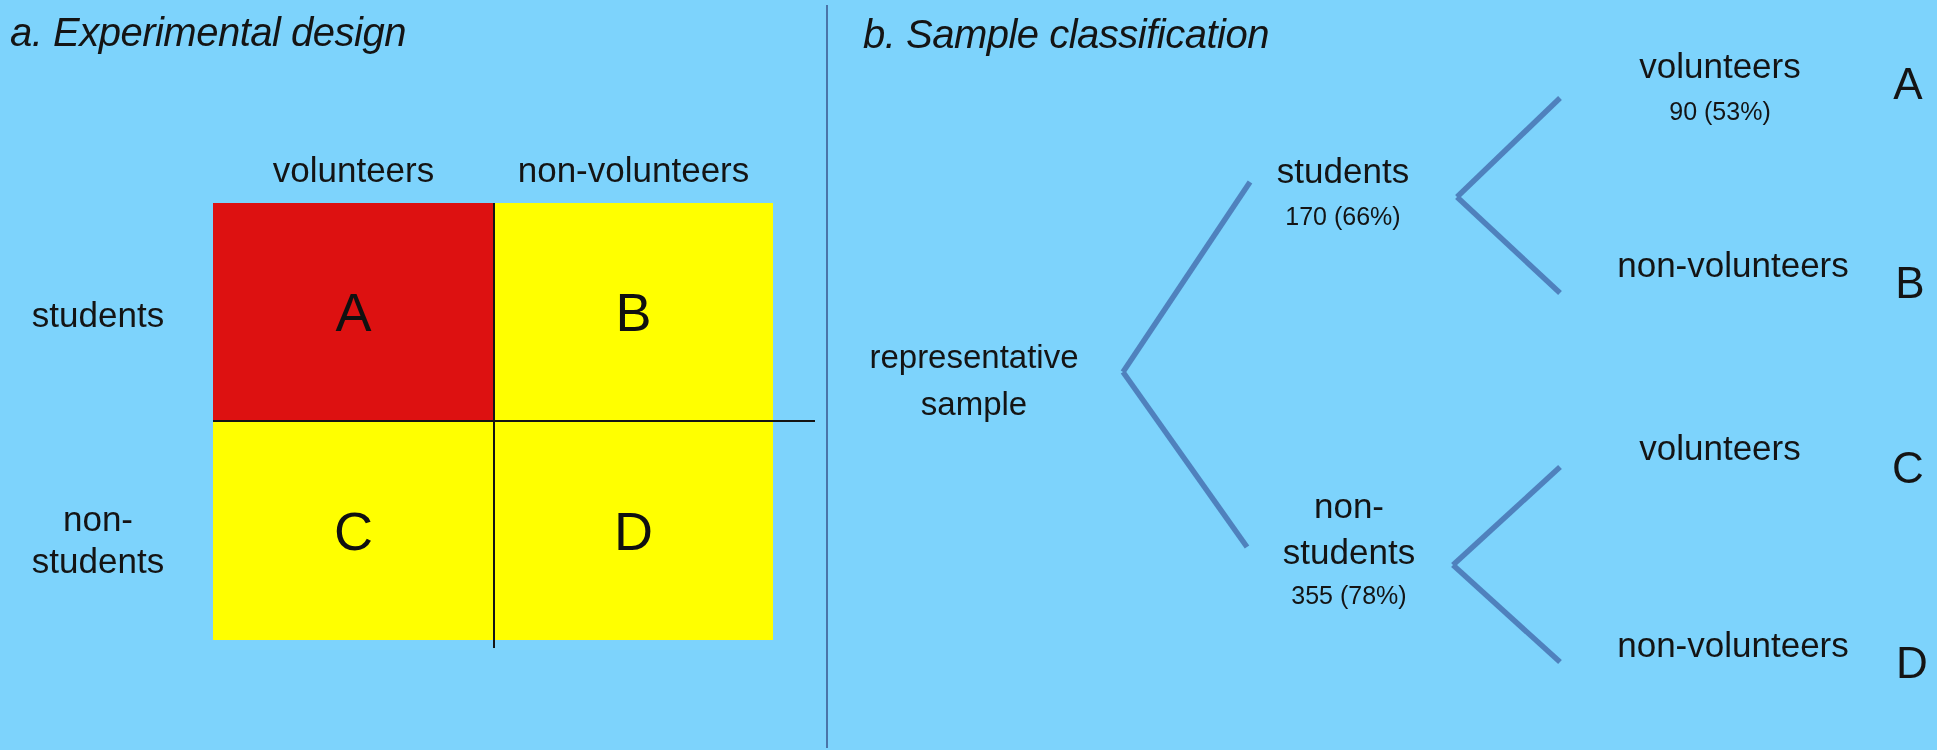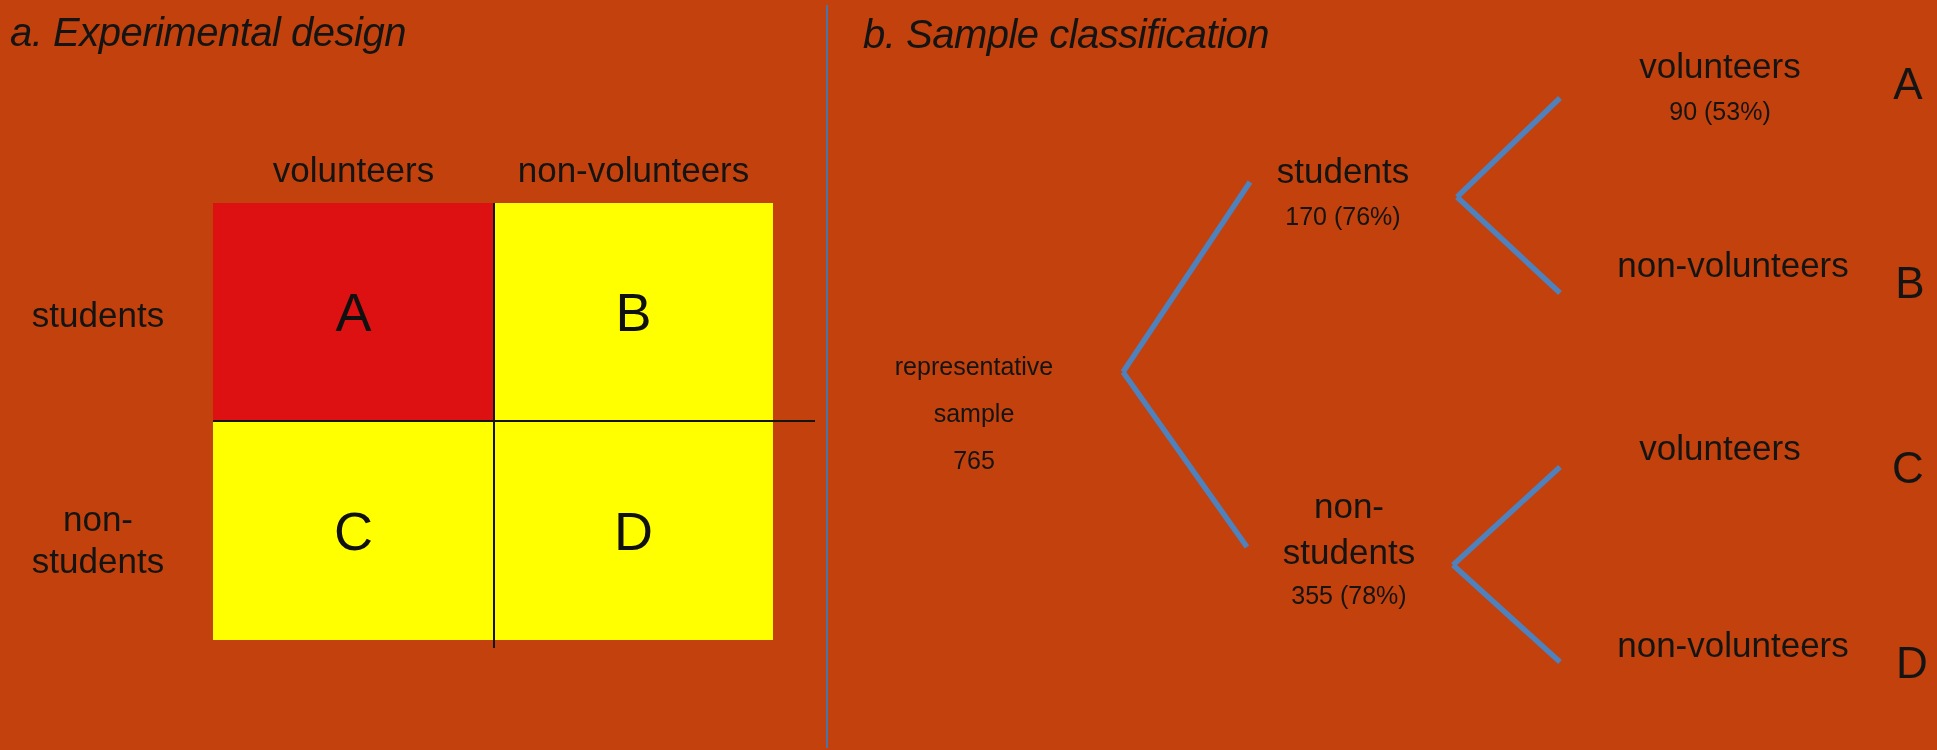--- a/index.html
+++ b/index.html
@@ -1,17 +1,17 @@
 <!DOCTYPE html>
 <html><head>
 <meta charset="utf-8">
 <style>
   html,body{margin:0;padding:0;background:#ffffff;}
   #canvas{
-    position:relative;width:1937px;height:750px;background:#c2410c;
+    position:relative;width:1937px;height:750px;background:#7dd3fc;
     font-family:"Liberation Sans","DejaVu Sans",sans-serif;color:#111;
     overflow:hidden;
   }
   .abs{position:absolute;}
   .panel-title{
     font-style:italic;font-size:40px;line-height:48px;color:#141414;
     white-space:nowrap;letter-spacing:-0.5px;
   }
   
   #grid{left:213px;top:203px;width:560px;height:437px;}
@@ -31,21 +31,21 @@
   .row-label{
     left:0;width:196px;text-align:center;font-size:35px;line-height:42px;color:#141414;
   }
   
   #divider{left:826px;top:5px;width:2px;height:743px;}
   .node{
     text-align:center;transform:translateX(-50%);white-space:nowrap;color:#141414;
   }
   .nl{display:block;font-size:35px;line-height:46px;}
   .nv{display:block;font-size:25px;line-height:44px;}
-  .root-node{font-size:25px;line-height:47px;margin-top:10px;}
+  .root-node{font-size:33px;line-height:47px;}
   .tag{
     font-size:44px;color:#141414;transform:translate(-50%,-50%);white-space:nowrap;
   }
   svg{position:absolute;left:0;top:0;}
 </style>
 </head>
 <body>
 
 <div id="canvas">
 
@@ -78,26 +78,25 @@
     <line x1="1123" y1="372" x2="1247" y2="547" stroke-width="5.5" stroke="#4f81bd"></line>
     <line x1="1457" y1="197" x2="1560" y2="98" stroke-width="5.5" stroke="#4f81bd"></line>
     <line x1="1457" y1="197" x2="1560" y2="293" stroke-width="5.5" stroke="#4f81bd"></line>
     <line x1="1453" y1="565" x2="1560" y2="467" stroke-width="5.5" stroke="#4f81bd"></line>
     <line x1="1453" y1="565" x2="1560" y2="662" stroke-width="5.5" stroke="#4f81bd"></line>
   </svg>
 
   <div class="abs node root-node" style="left:974px;top:333px;">
     <span style="display:block">representative</span>
     <span style="display:block">sample</span>
-    <span style="display:block">765</span>
   </div>
 
   <div class="abs node" style="left:1343px;top:148px;">
     <span class="nl">students</span>
-    <span class="nv">170 (76%)</span>
+    <span class="nv">170 (66%)</span>
   </div>
 
   <div class="abs node" style="left:1349px;top:483px;">
     <span class="nl" style="line-height:46px">non-</span>
     <span class="nl" style="line-height:46px">students</span>
     <span class="nv" style="line-height:40px">355 (78%)</span>
   </div>
 
   <div class="abs node" style="left:1720px;top:43px;">
     <span class="nl">volunteers</span>

